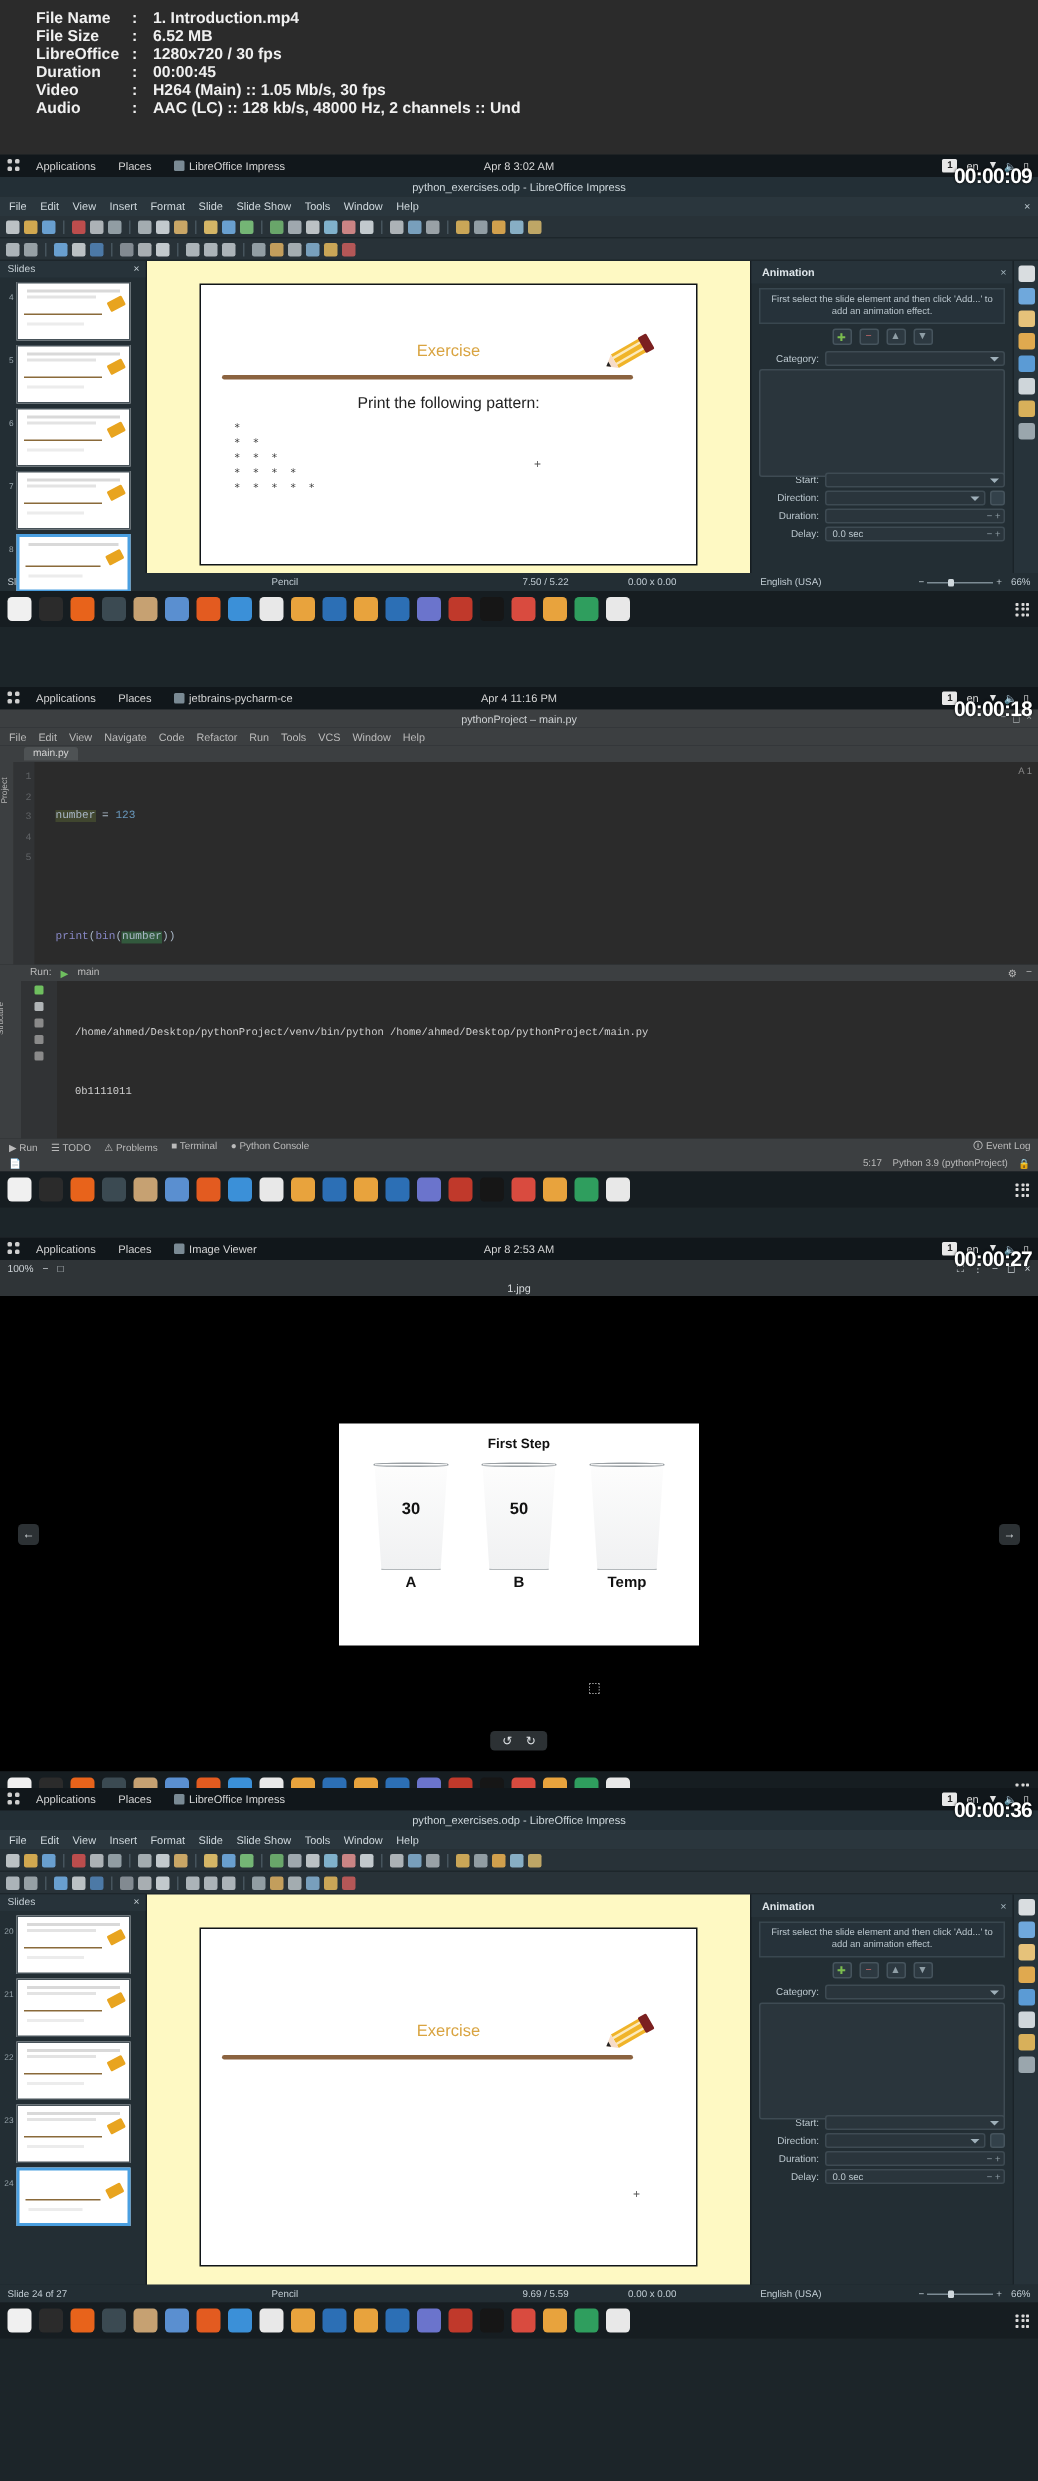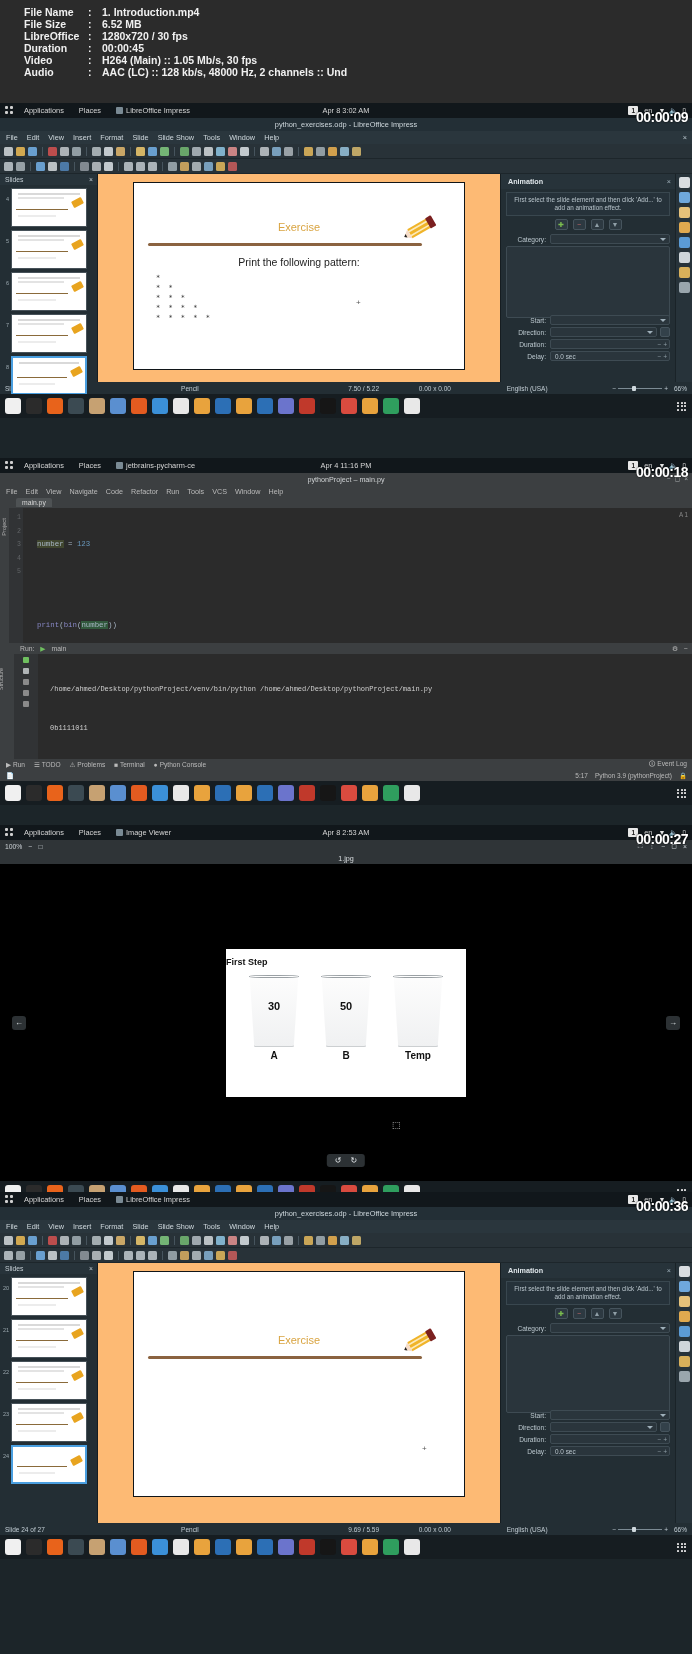--- a/index.html
+++ b/index.html
@@ -91,22 +91,22 @@
   .sthumb .num { width:9px; font-size:5.5px; color:#9aa7ae; text-align:right; padding-right:2px; padding-top:8px;}
   .sthumb .mini { width:76px; height:39px; background:#fff; border:1px solid #475259; position:relative; overflow:hidden;}
   .sthumb.sel .mini { border:2px solid #4a9fe0; }
   .mini .mline { position:absolute; left:4px; right:18px; top:55%; height:1px; background:#8a6a3a;}
   .mini .mpen { position:absolute; right:3px; top:28%; width:11px; height:7px; background:#e8a41f;
      transform:rotate(-28deg); border-radius:1px;}
   .mini .mtxt { position:absolute; left:6px; right:6px; top:12%; height:2px; background:#d9d9d9;}
   .mini .mtxt2 { position:absolute; left:6px; right:22px; top:22%; height:2px; background:#e3e3e3;}
   .mini .mtxt3 { position:absolute; left:6px; right:30px; top:70%; height:2px; background:#ececec;}
 
-  .canvas-pane { flex:1; background:#fdba74; position:relative; display:flex;
-     align-items:flex-start; justify-content:center; padding-top:9px; }
+  .canvas-pane { flex:1; background:#fef9c3; position:relative; display:flex;
+     align-items:center; justify-content:center; padding-top:9px; }
   .slide {
     width:330px; height:186px; background:#fff; position:relative;
     box-shadow:0 0 0 1px #101518;
   }
   .slide .sq-title { position:absolute; width:100%; text-align:center; top:38px;
      font-size:11px; color:#d9a441; font-family:"Liberation Sans", sans-serif;}
   .slide .squiggle { position:absolute; left:14px; right:42px; top:60px; height:3px;
      background:#8b6340; border-radius:3px; }
   .slide .pencil { position:absolute; right:24px; top:32px; width:40px; height:26px; }
   .slide .body-txt { position:absolute; width:100%; text-align:center; top:73px;
@@ -208,21 +208,21 @@
      display:flex; align-items:center; justify-content:center; position:relative;}
   .iv-toolbar { height:12px; background:#2f3437; display:flex; align-items:center;
      padding:0 5px; gap:6px; font-size:6.8px; color:#ccd2d6; position:relative;}
   .iv-toolbar .rgt { position:absolute; right:5px; display:flex; gap:6px; align-items:center;}
   .iv-canvas { background:#000; height:317px; position:relative; display:flex;
      align-items:center; justify-content:center;}
   .iv-arrow { position:absolute; width:14px; height:14px; background:#2c3134; border-radius:3px;
      display:flex; align-items:center; justify-content:center; color:#dfe4e7; font-size:8px;}
   .iv-arrow.l { left:12px; } .iv-arrow.r { right:12px; }
   .img-wrap { width:240px; height:148px; background:#fff; position:relative; }
-  .img-title { text-align:left; font-size:9px; font-weight:bold; color:#111; padding-top:8px;
+  .img-title { text-align:center; font-size:9px; font-weight:bold; color:#111; padding-top:8px;
      font-family:"Liberation Sans", sans-serif;}
   .glasses { display:flex; justify-content:space-around; align-items:flex-start; padding:8px 12px 0 12px;}
   .glass-col { display:flex; flex-direction:column; align-items:center; }
   .glass { width:52px; height:72px; position:relative; }
   .glass .gbody { position:absolute; inset:0; border:1.6px solid #9aa0a4; border-top:none;
      border-radius:0 0 8px 8px; background:linear-gradient(180deg,#fdfdfd,#f0f1f2);
      clip-path: polygon(3% 0, 97% 0, 88% 100%, 12% 100%);}
   .glass .grim { position:absolute; top:0; left:2%; right:2%; height:3px;
      border:1.4px solid #9aa0a4; border-radius:40%; background:#fff;}
   .glass .gval { position:absolute; top:36%; width:100%; text-align:center;

